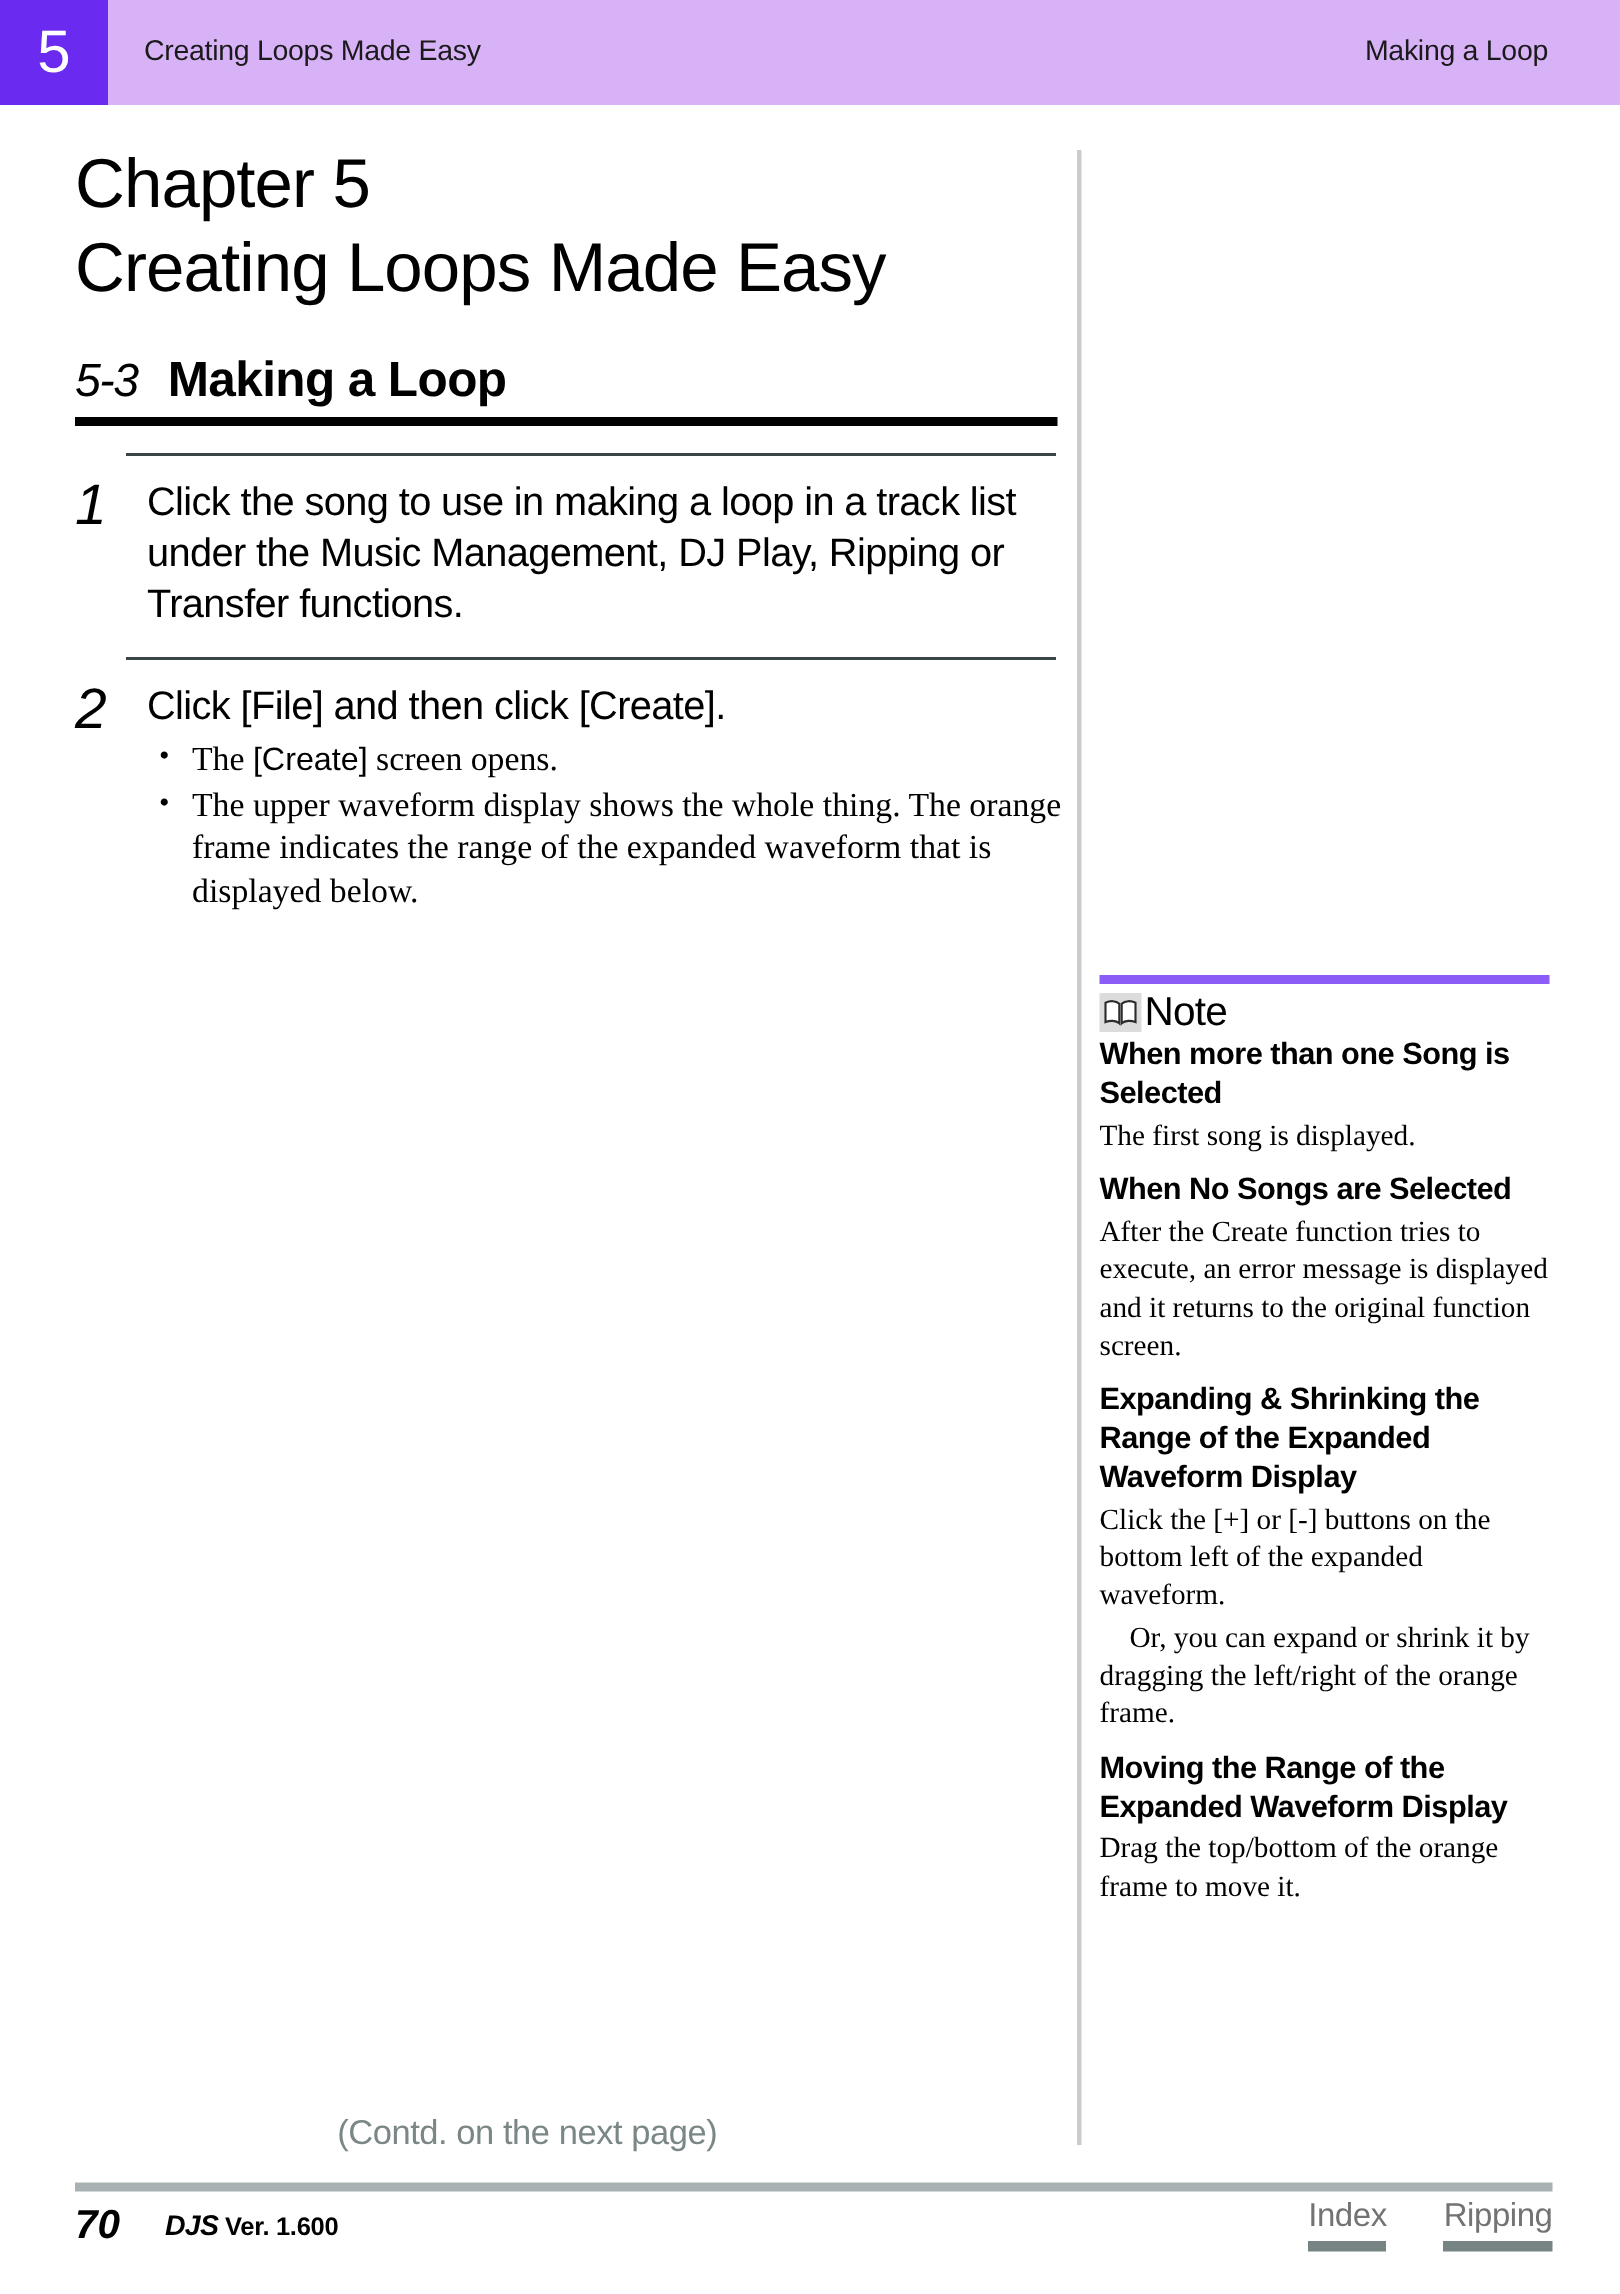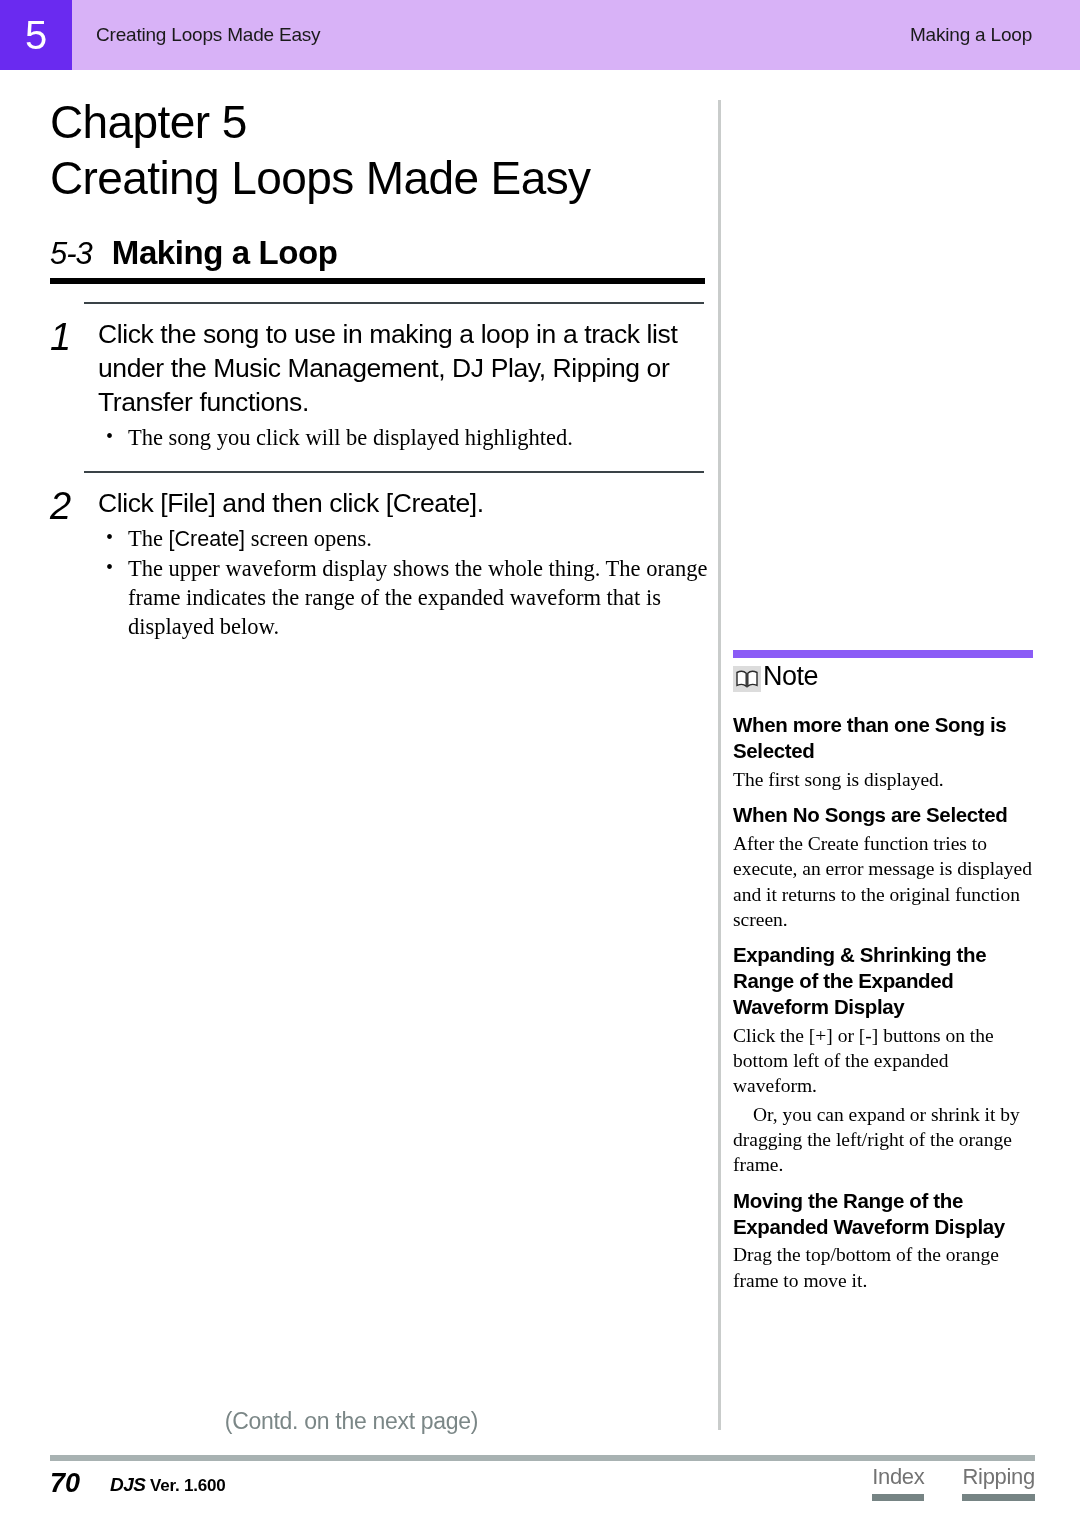--- a/index.html
+++ b/index.html
@@ -184,23 +184,23 @@
   }
 
   
   .note-col {
     position: absolute;
     left: 733px;
     top: 650px;
     width: 300px;
   }
   .note-head {
-    border-top: 8px solid #8b5cf6;
-    display: flex;
-    align-items: flex-end;
+    border-top: 6px solid #8b5cf6;
+    display: flex;
+    align-items: center;
     padding-top: 3px;
   }
   .note-icon {
     width: 28px;
     height: 26px;
     background: #dcdcdc;
     display: inline-flex;
     align-items: center;
     justify-content: center;
     flex: 0 0 auto;
@@ -215,21 +215,21 @@
   }
   .note-sub {
     font-family: "Liberation Sans", sans-serif;
     font-size: 20.5px;
     font-weight: bold;
     line-height: 1.26;
     color: #000;
     margin-top: 10px;
     letter-spacing: -0.35px;
   }
-  .note-sub.first { margin-top: 20px; }
+  .note-sub.first { margin-top: 0; }
   .note-text {
     font-family: "Liberation Serif", serif;
     font-size: 19.5px;
     line-height: 1.3;
     color: #000;
     margin-top: 3px;
   }
   .note-text .indent { display: block; text-indent: 20px; }
 
   
@@ -330,25 +330,20 @@
     <span class="section-name">Making a Loop</span>
   </div>
 
 
   <div class="rule-thin"></div>
 
   <div class="step">
     <div class="step-num">1</div>
     <div class="step-body">
       <div class="step-title">Click the song to use in making a loop in a track list under the Music Management, DJ Play, Ripping or Transfer functions.</div>
-      <ul class="bullets">
-        <li>
-          <span>The song you click will be displayed highlighted.</span>
-        </li>
-      </ul>
     </div>
   </div>
 
   <div class="rule-thin"></div>
 
   <div class="step">
     <div class="step-num">2</div>
     <div class="step-body">
       <div class="step-title">Click [File] and then click [Create].</div>
       <ul class="bullets">

